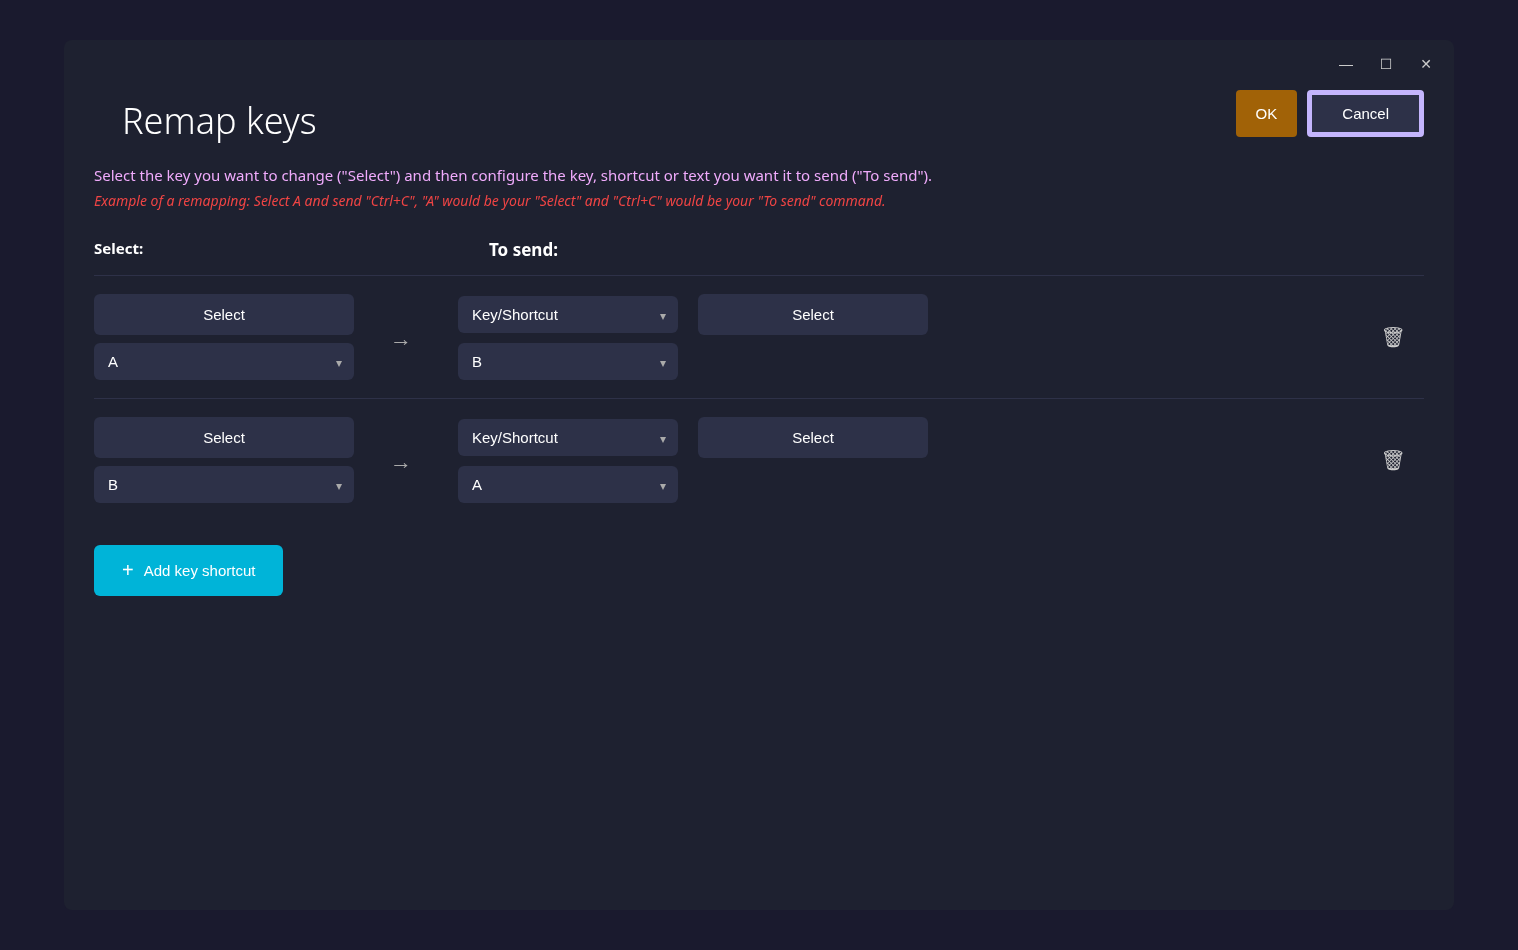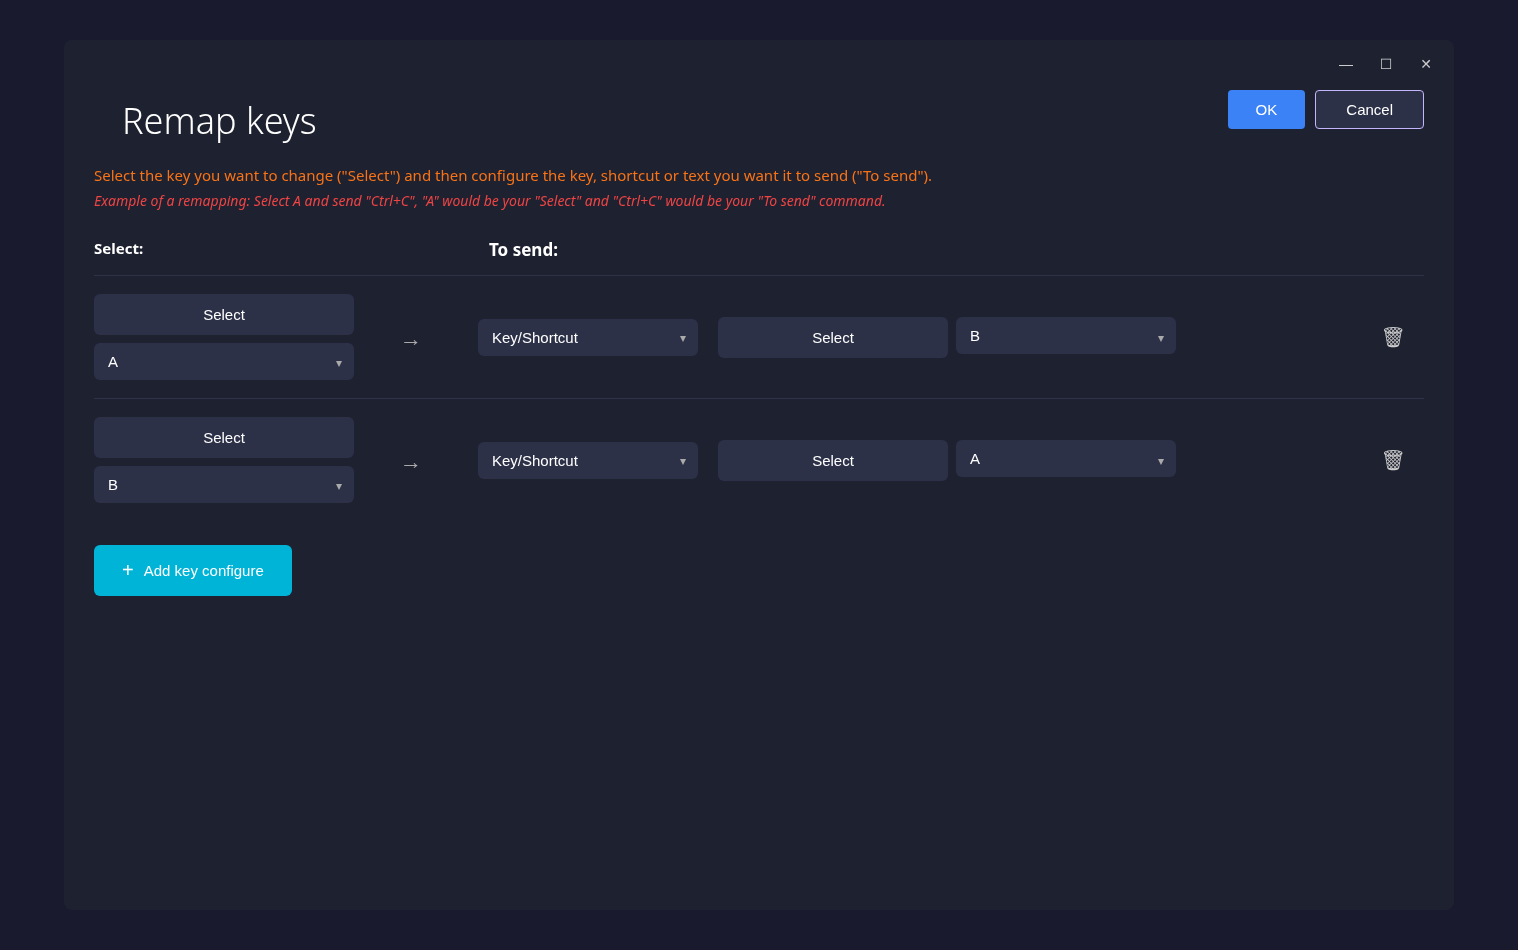--- a/index.html
+++ b/index.html
@@ -62,44 +62,44 @@
 
     .header-actions {
       position: absolute;
       top: 50px;
       right: 30px;
       display: flex;
       gap: 10px;
     }
 
     .btn-ok {
-      background: #3b82f6;
-      border: none;
-      color: white;
-      padding: 10px 28px;
+      background: #a16207;
+      border: none;
+      color: white;
+      padding: 10px 20px;
       border-radius: 4px;
       font-size: 15px;
       cursor: pointer;
       font-weight: 500;
     }
 
     .btn-cancel {
       background: #2d3148;
-      border: 1px solid #c4b5fd;
+      border: 5px solid #c4b5fd;
       color: white;
       padding: 10px 30px;
       border-radius: 4px;
       font-size: 15px;
       cursor: pointer;
     }
 
     .description {
       font-size: 15px;
       margin-bottom: 6px;
-      color: #f97316;
+      color: #f0abfc;
     }
 
     .example-text {
       font-size: 14px;
       font-style: italic;
       color: #ef4444;
       margin-bottom: 28px;
     }
 
     .column-headers {
@@ -118,21 +118,21 @@
       font-size: 17px;
       font-weight: 700;
       margin-left: 110px;
     }
 
     .remap-row {
       display: flex;
       align-items: center;
       padding: 18px 0;
       border-bottom: 1px solid #2e3148;
-      gap: 16px;
+      gap: 6px;
     }
 
     .remap-row:last-of-type {
       border-bottom: none;
     }
 
     .select-group {
       display: flex;
       flex-direction: column;
       gap: 8px;
@@ -182,21 +182,21 @@
 
     .arrow-icon {
       font-size: 22px;
       color: #aaaaaa;
       margin: 0 30px;
       flex-shrink: 0;
     }
 
     .tosend-group {
       display: flex;
-      flex-direction: row;
+      flex-direction: column;
       gap: 8px;
       margin-left: 10px;
     }
 
     .type-dropdown-wrapper {
       position: relative;
       width: 220px;
     }
 
     .type-dropdown-wrapper select {
@@ -393,17 +393,17 @@
 
         <button class="delete-btn">
           <span>🗑</span>
         </button>
       </div>
 
     </div>
 
     <button class="add-remap-btn">
       <span class="plus-icon">+</span>
-      <span>Add key configure</span>
+      <span>Add key shortcut</span>
     </button>
 
   </div>
 </div>
 
 </body></html>

